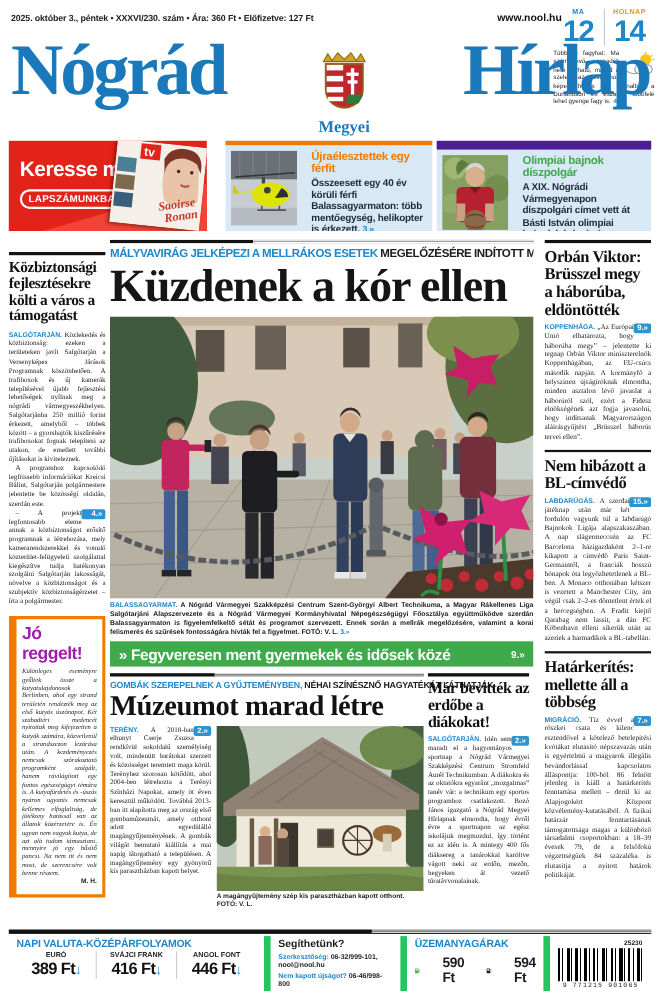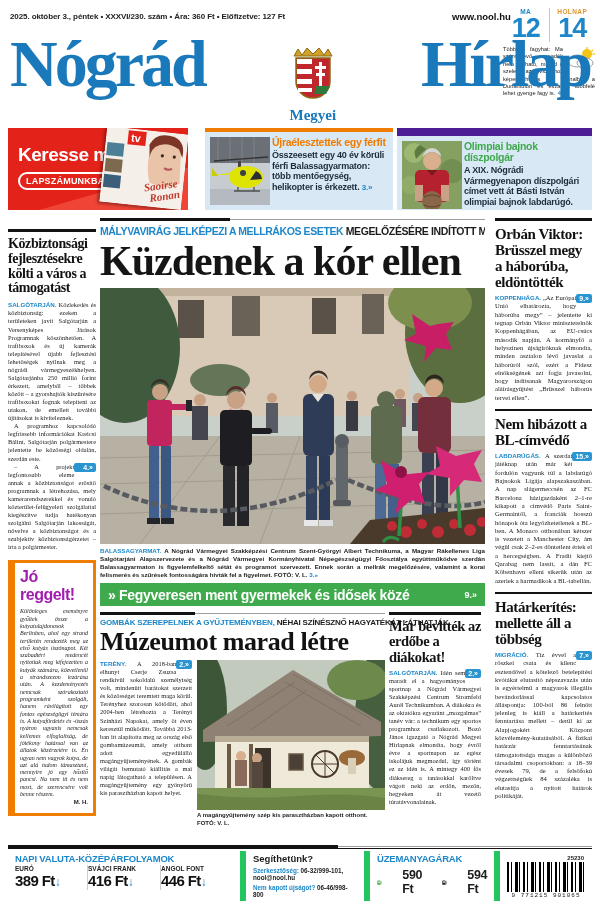--- a/index.html
+++ b/index.html
@@ -25,21 +25,21 @@
   #forecast .pageref-plain{margin-left:1px}
   .pageref-plain{color:#1d87c9;font-weight:bold}
 
   
   .promo{top:128px;height:82px;overflow:hidden}
   #promo-red{left:8px;width:180px;background:#e32219;color:#fff}
   #promo-red .stripe{position:absolute;left:-30px;bottom:-30px;width:240px;height:46px;background:#ef4436;transform:rotate(-16deg)}
   #promo-red .l1{position:absolute;left:10px;top:16px;font-size:19px;font-weight:900;letter-spacing:-.5px}
   #promo-red .l2{position:absolute;left:10px;top:44px;font-size:9px;font-weight:900;border:2px solid #fff;border-radius:9px;padding:2px 6px;letter-spacing:.2px}
   #magazine{position:absolute;right:3px;top:2px;transform:rotate(6deg);box-shadow:-2px 2px 3px rgba(0,0,0,.35)}
-  .promo-box{background:#d9e8f5;display:flex;gap:2px;padding:5px}
+  .promo-box{background:#d9e8f5;display:flex;gap:13px;padding:5px}
   #promo-rescue{left:205px;width:188px;border-top:4px solid #ef7c00}
   #promo-olympic{left:397px;width:195px;border-top:8px solid #4c1d95}
   .promo-box .ptxt{flex:1;min-width:0}
   .ptitle{font-size:10.5px;font-weight:900;letter-spacing:-.3px;line-height:1.05;margin-bottom:2px}
   #promo-rescue .ptitle{color:#ef7c00}
   #promo-olympic .ptitle{color:#3faa4c}
   .pbody{font-size:9px;font-weight:bold;line-height:1.18;color:#1d2b3a;letter-spacing:-.2px}
   .pbody .pageref-plain{font-size:8px}
 
   
@@ -93,21 +93,21 @@
   
   #footer-rule{left:8px;top:845px;width:584px;height:4px;background:#121212}
   #footer-rule::after{content:"";position:absolute;left:330px;right:0;top:1px;height:1px;background:#9aa0a4;box-shadow:0 -1px 0 #fff,0 1px 0 #fff}
   #footer{left:8px;top:851px;width:584px;height:50px;display:flex}
   .fsec{padding:2px 7px}
   .fsec+.fsec{border-left:6px solid #22c55e}
   .ftitle-blue{color:#1d87c9;font-size:9.5px;font-weight:900;letter-spacing:-.2px}
   .ftitle-dark{color:#1c1c1c;font-size:9.5px;font-weight:900}
   #fx{width:232px}
   #fx .fxrow{display:flex;margin-top:1px}
-  .fxitem{flex:1;text-align:left}
+  .fxitem{flex:1;text-align:center}
   .fxitem+.fxitem{border-left:1px solid #c9ced2}
   .fxlabel{font-size:6.5px;font-weight:bold;color:#222}
   .fxval{font-size:15px;font-weight:900;letter-spacing:-.6px;color:#111;line-height:1.2}
   .fxval .arrow{color:#1d87c9;font-weight:900;font-size:12px}
   #help{width:124px}
   #help .hline{font-size:6.3px;margin-top:3px;color:#222;font-weight:bold}
   #help .hlabel{color:#1d87c9;font-weight:900}
   #fuel{width:130px}
   #fuel .frow{display:flex;align-items:center;gap:20px;margin-top:4px}
   .fuelval{font-size:12.5px;font-weight:900;letter-spacing:-.4px}

